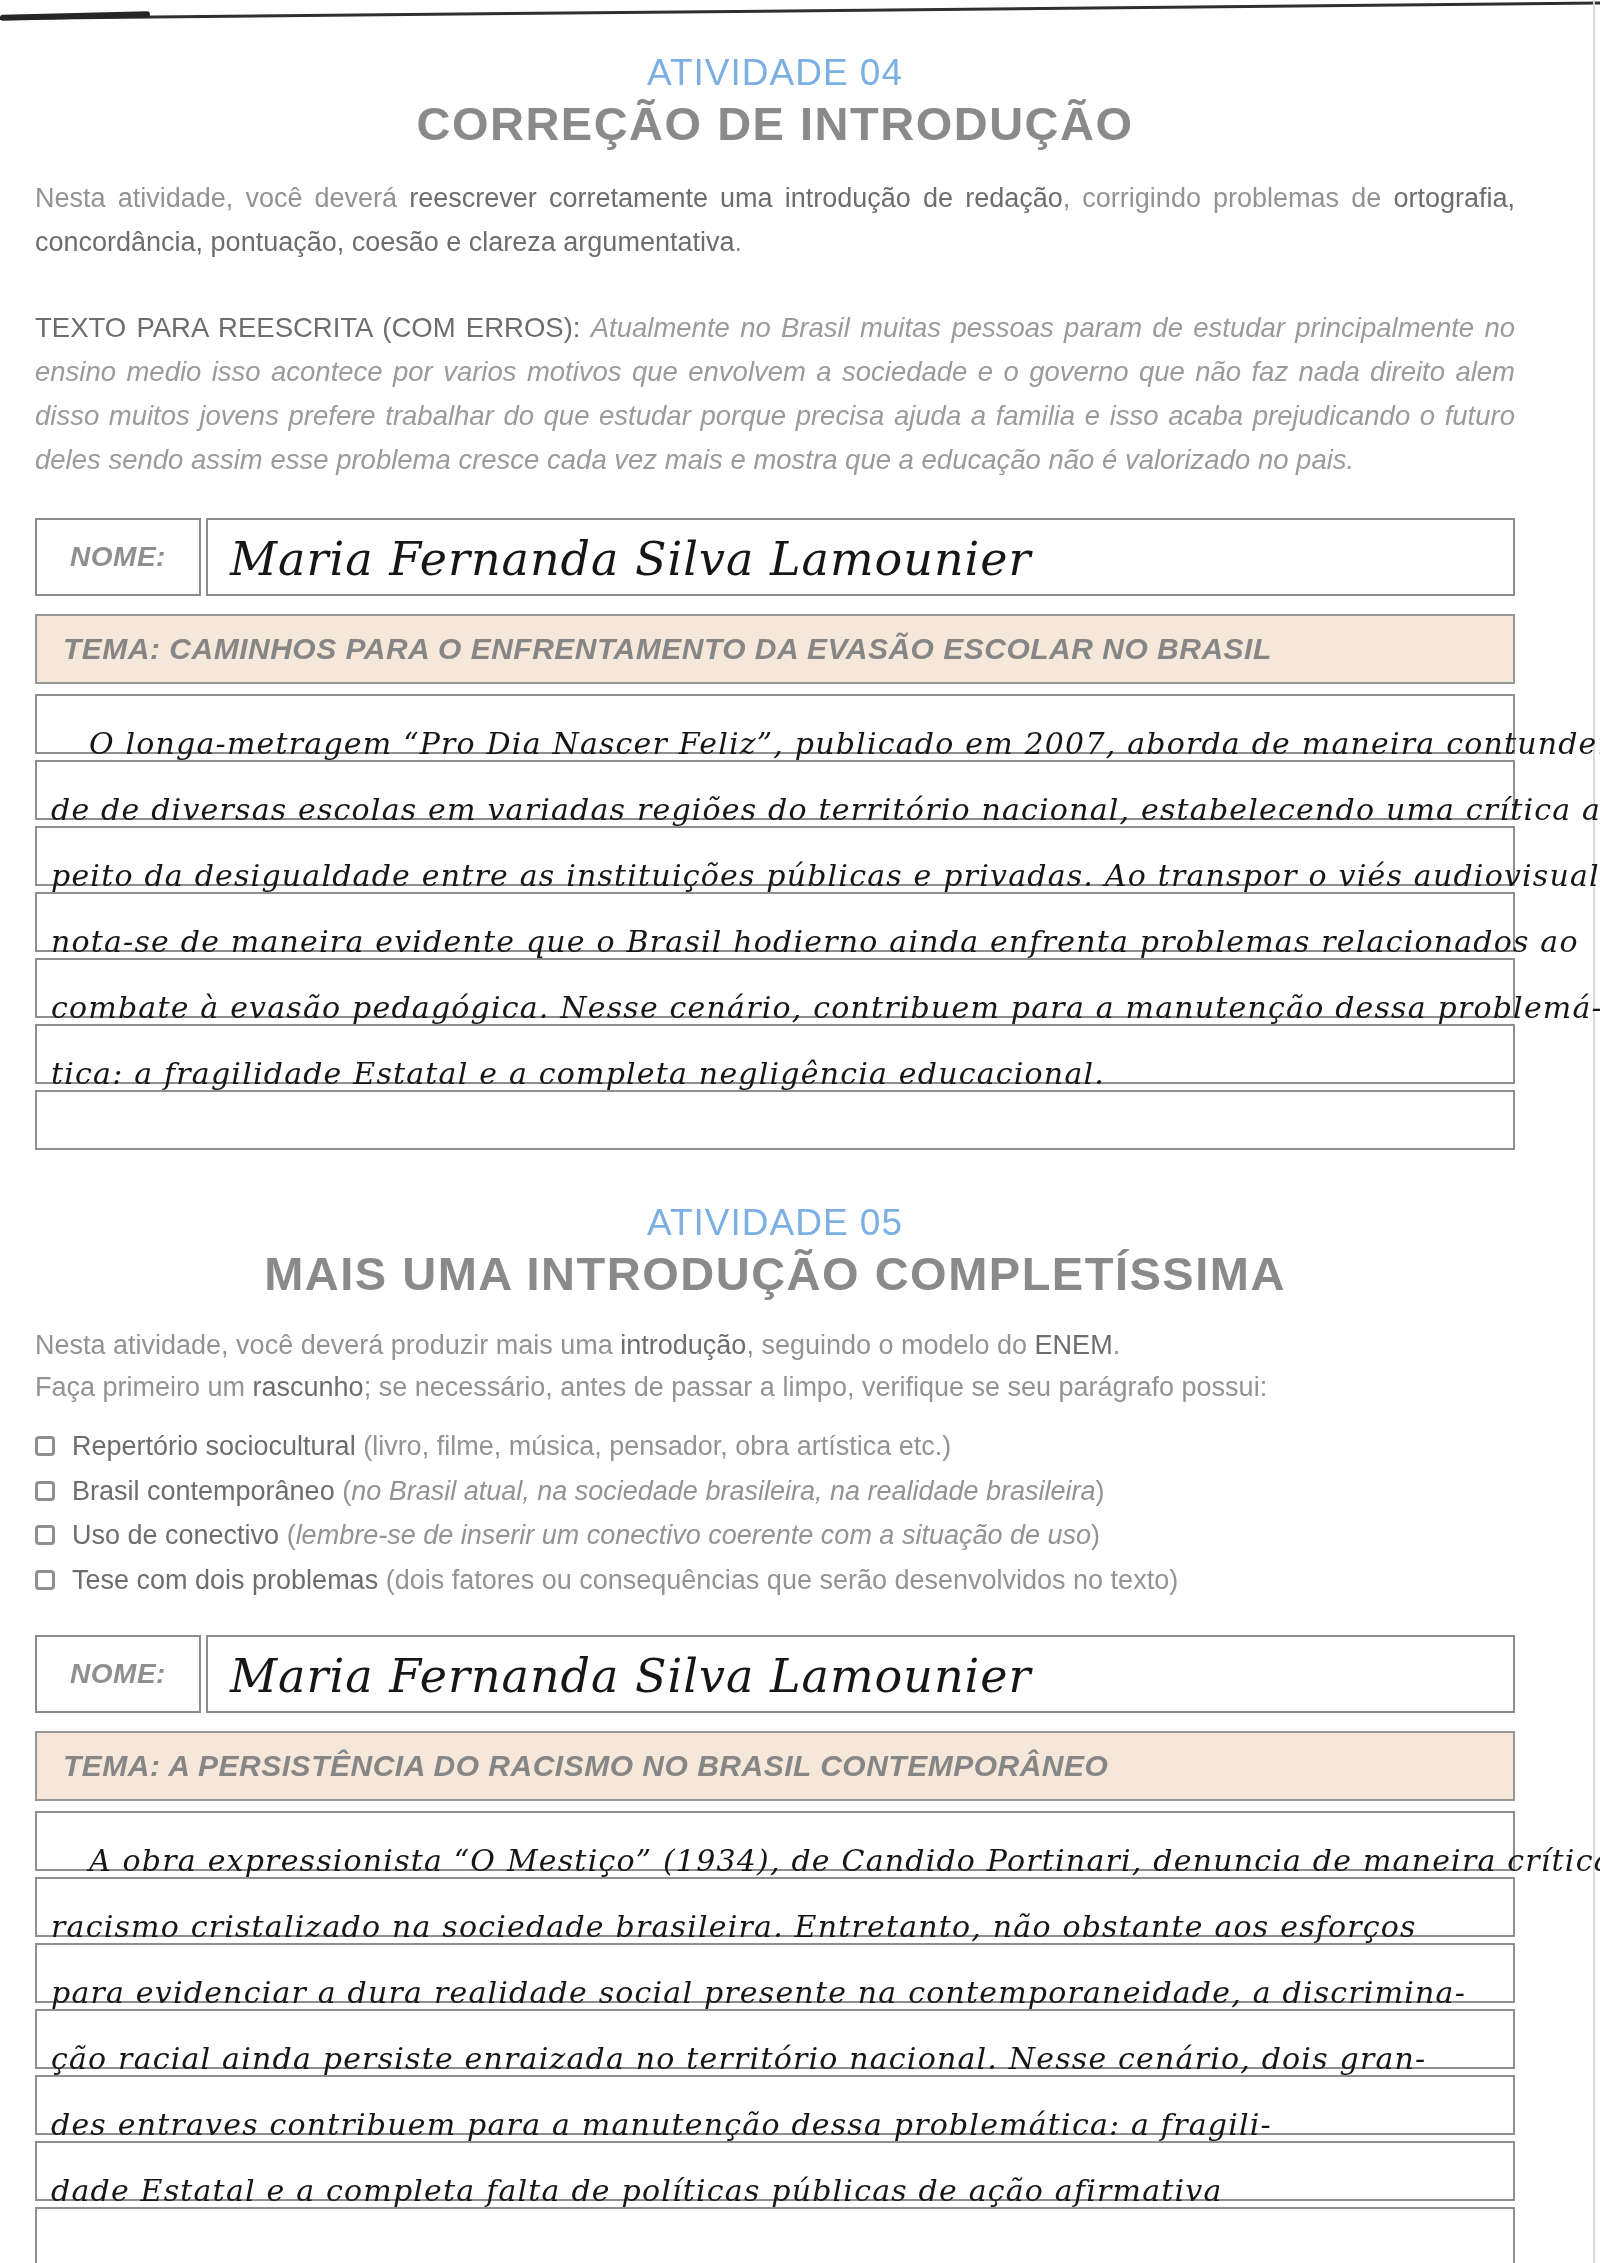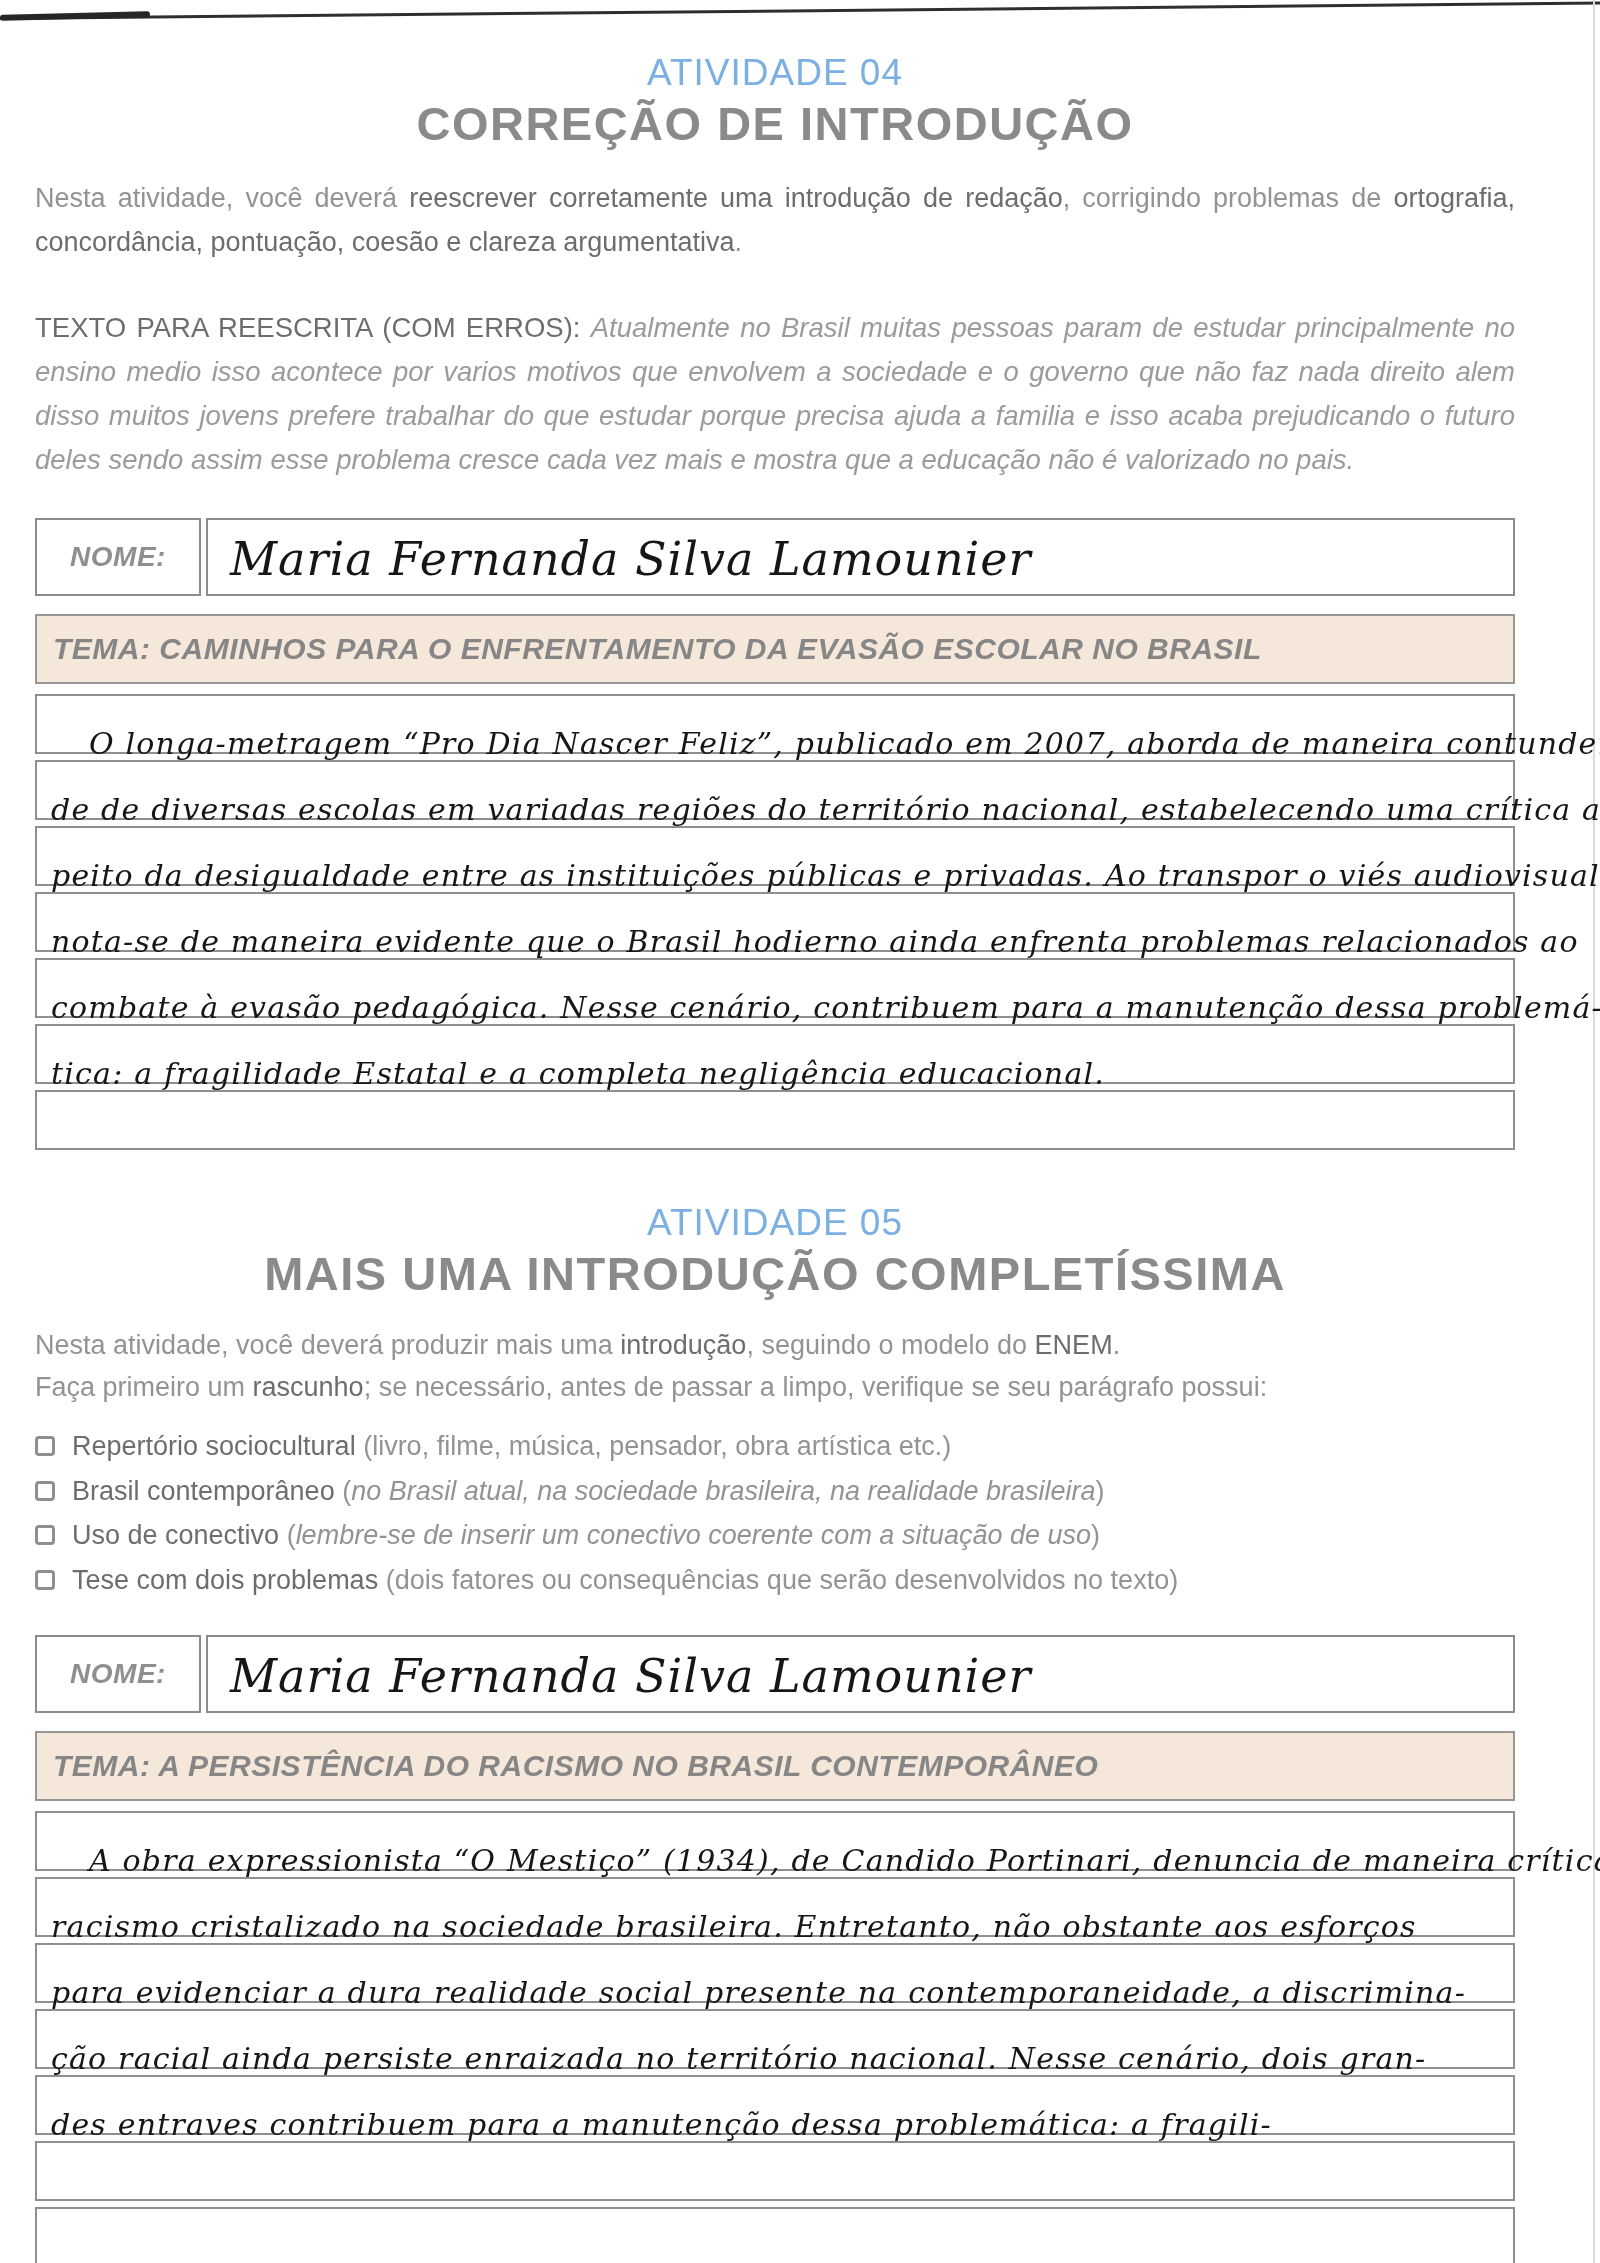--- a/index.html
+++ b/index.html
@@ -43,21 +43,21 @@
   .name-label-box {
     width:166px; border:2px solid #8c8c8c; margin-right:5px;
     display:flex; align-items:center; justify-content:center;
     font-size:28px; font-weight:700; font-style:italic; color:#8f8f8f; letter-spacing:0.5px;
   }
   .name-value-box { flex:1; border:2px solid #8c8c8c; position:relative; }
 
   
   .tema-bar {
     margin-top:18px; height:70px; border:2px solid #979797; background:#f5e7d9;
-    display:flex; align-items:center; padding-left:16px;
+    display:flex; align-items:center; padding-left:26px;
     font-size:30px; font-weight:700; font-style:italic; color:#868686; letter-spacing:0.5px;
   }
 
   
   .rows { margin-top:10px; }
   .row { position:relative; height:60px; border:2px solid #8f8f8f; margin-bottom:6px; background:#fff; }
 
   
   .hand {
     position:absolute; left:14px; bottom:-9px; white-space:nowrap;
@@ -168,20 +168,21 @@
         <div class="row">
             <span class="hand">para evidenciar a dura realidade social presente na contemporaneidade, a discrimina-</span>
           </div>
         <div class="row">
             <span class="hand">ção racial ainda persiste enraizada no território nacional. Nesse cenário, dois gran-</span>
           </div>
         <div class="row">
             <span class="hand">des entraves contribuem para a manutenção dessa problemática: a fragili-</span>
           </div>
         <div class="row">
+          <span class="hand">dade Estatal e a completa falta de políticas públicas de ação afirmativa</span>
           <span class="correction">s</span>
         </div>
         <div class="row">
             <span class="hand"></span>
           </div>
       </div>
     </section>
 
   </div>
 </div>

